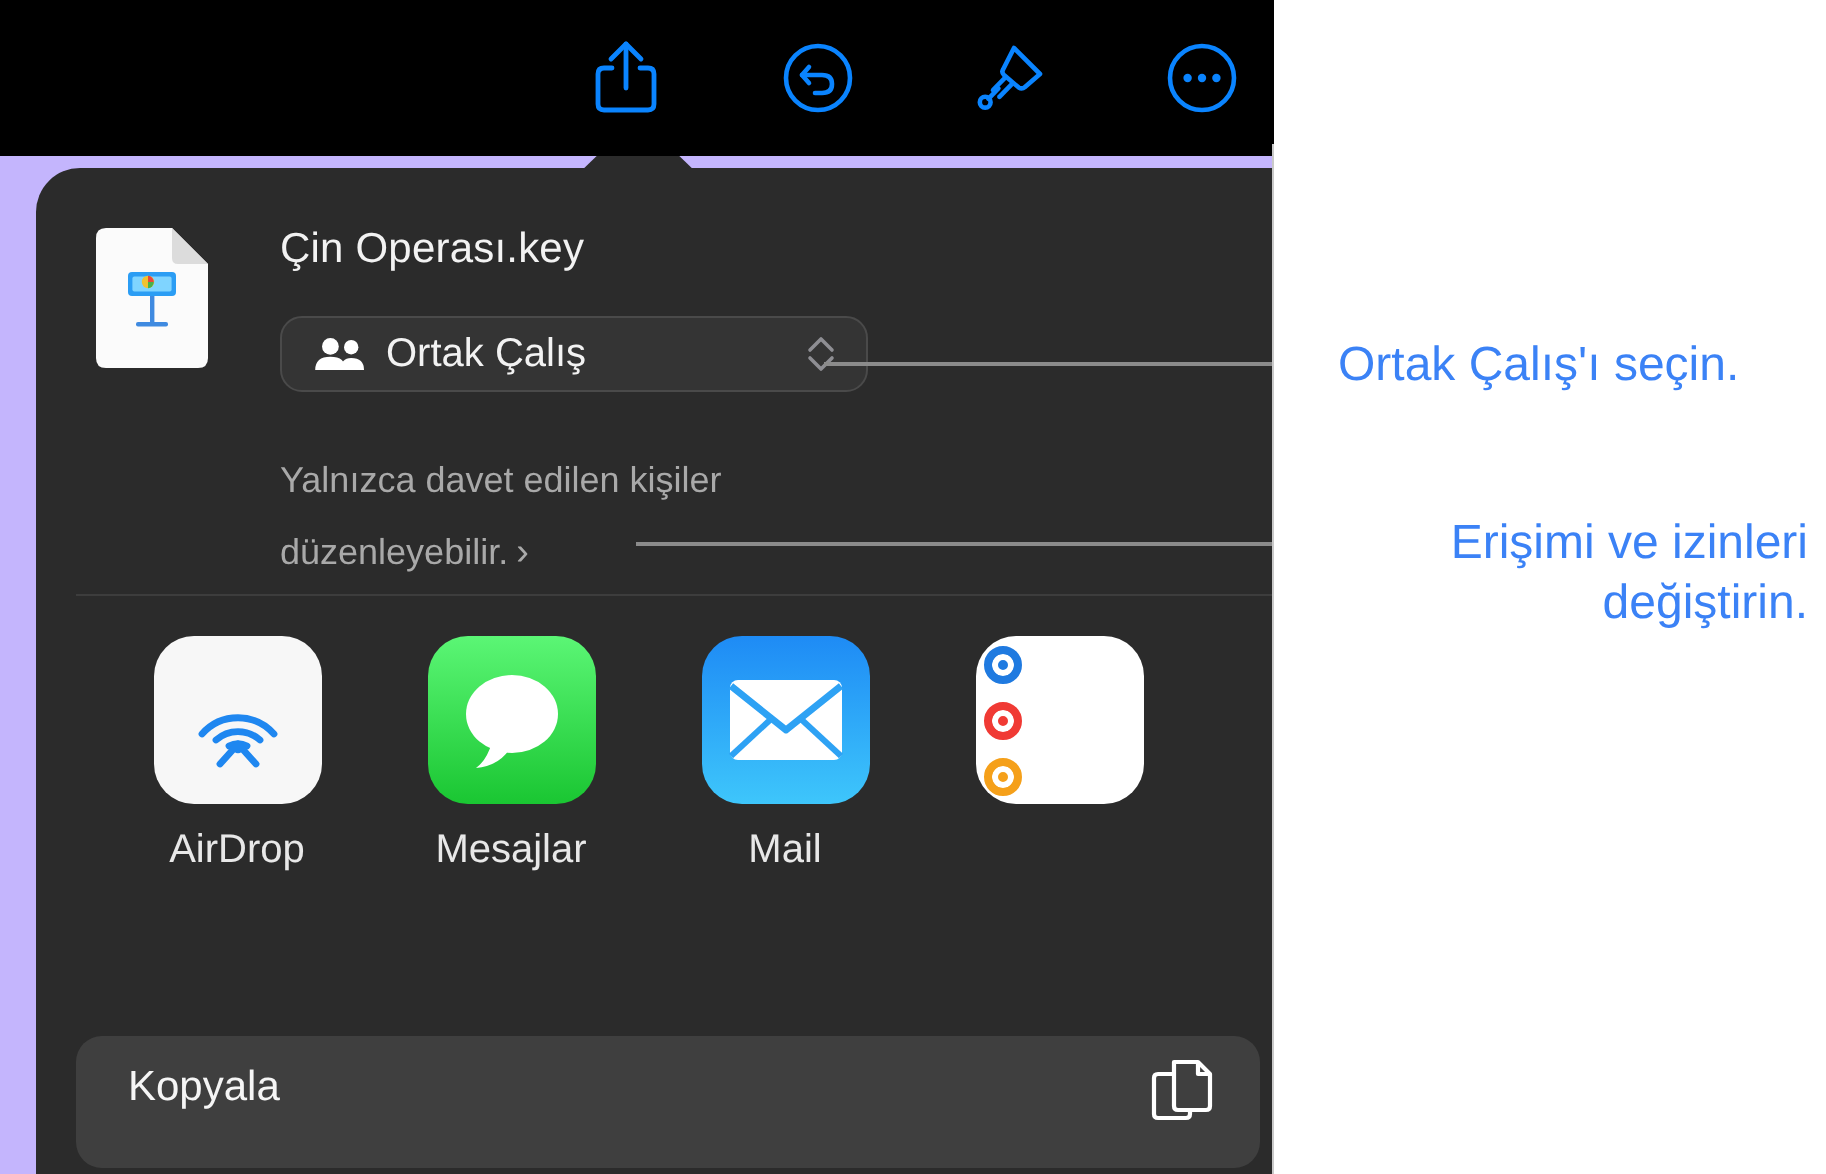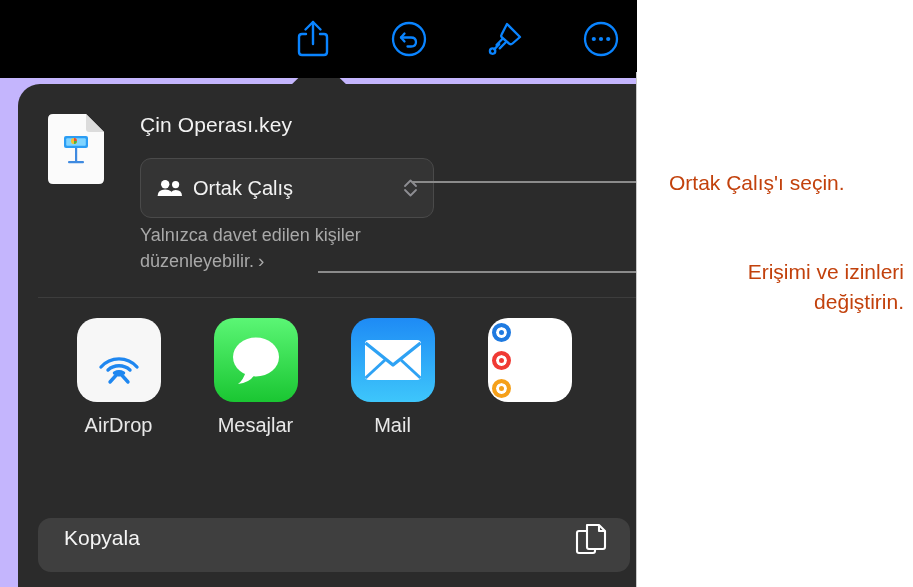--- a/index.html
+++ b/index.html
@@ -99,21 +99,21 @@
     color: #f2f2f2;
     letter-spacing: .1px;
     white-space: nowrap;
   }
 
   .collab-pill {
     position: absolute;
     left: 122px;
     top: 74px;
     width: 294px;
-    height: 60px;
+    height: 38px;
     background: #343434;
     border: 1px solid #4a4a4a;
     border-radius: 11px;
     display: flex;
     align-items: center;
     padding: 0 14px 0 16px;
   }
   .collab-pill .people-icon {
     width: 26px; height: 20px;
     color: #ffffff;
@@ -132,21 +132,21 @@
     color: #8e8e93;
     flex: 0 0 auto;
   }
 
   .perm-text {
     position: absolute;
     left: 122px;
     top: 138px;
     width: 330px;
     font-size: 18px;
-    line-height: 26px;
+    line-height: 36px;
     color: #a9a9a9;
   }
   .perm-text .arrow {
     color: #a9a9a9;
     font-size: 19px;
     padding-left: 4px;
     display: inline;
   }
 
   .divider {
@@ -214,21 +214,21 @@
     background: currentColor;
     box-shadow: inset 0 0 0 3px #ffffff;
   }
 
   
   .action-row {
     position: absolute;
     left: 20px;
     top: 434px;
     width: 592px;
-    height: 54px;
+    height: 66px;
     background: #3f3f3f;
     border-radius: 13px;
     display: flex;
     align-items: center;
     padding: 0 22px 15px 26px;
   }
   .action-label {
     font-size: 21px;
     color: #f5f5f5;
     flex: 1 1 auto;
@@ -252,23 +252,23 @@
     left: 636px; top: 72px;
     width: 1px; height: 515px;
     background: #c9c9c9;
     z-index: 9;
   }
 
   
   .callout {
     position: absolute;
     z-index: 10;
-    font-size: 21px;
+    font-size: 24px;
     line-height: 30px;
-    color: #c2410c;
+    color: #3b82f6;
     white-space: pre-line;
   }
   .callout-1 { left: 669px; top: 168px; width: 240px; }
   .callout-2 { left: 669px; top: 257px; width: 235px; text-align: right; }
 
   .leader {
     position: absolute;
     height: 2px;
     background: #8b8b8b;
     z-index: 7;

